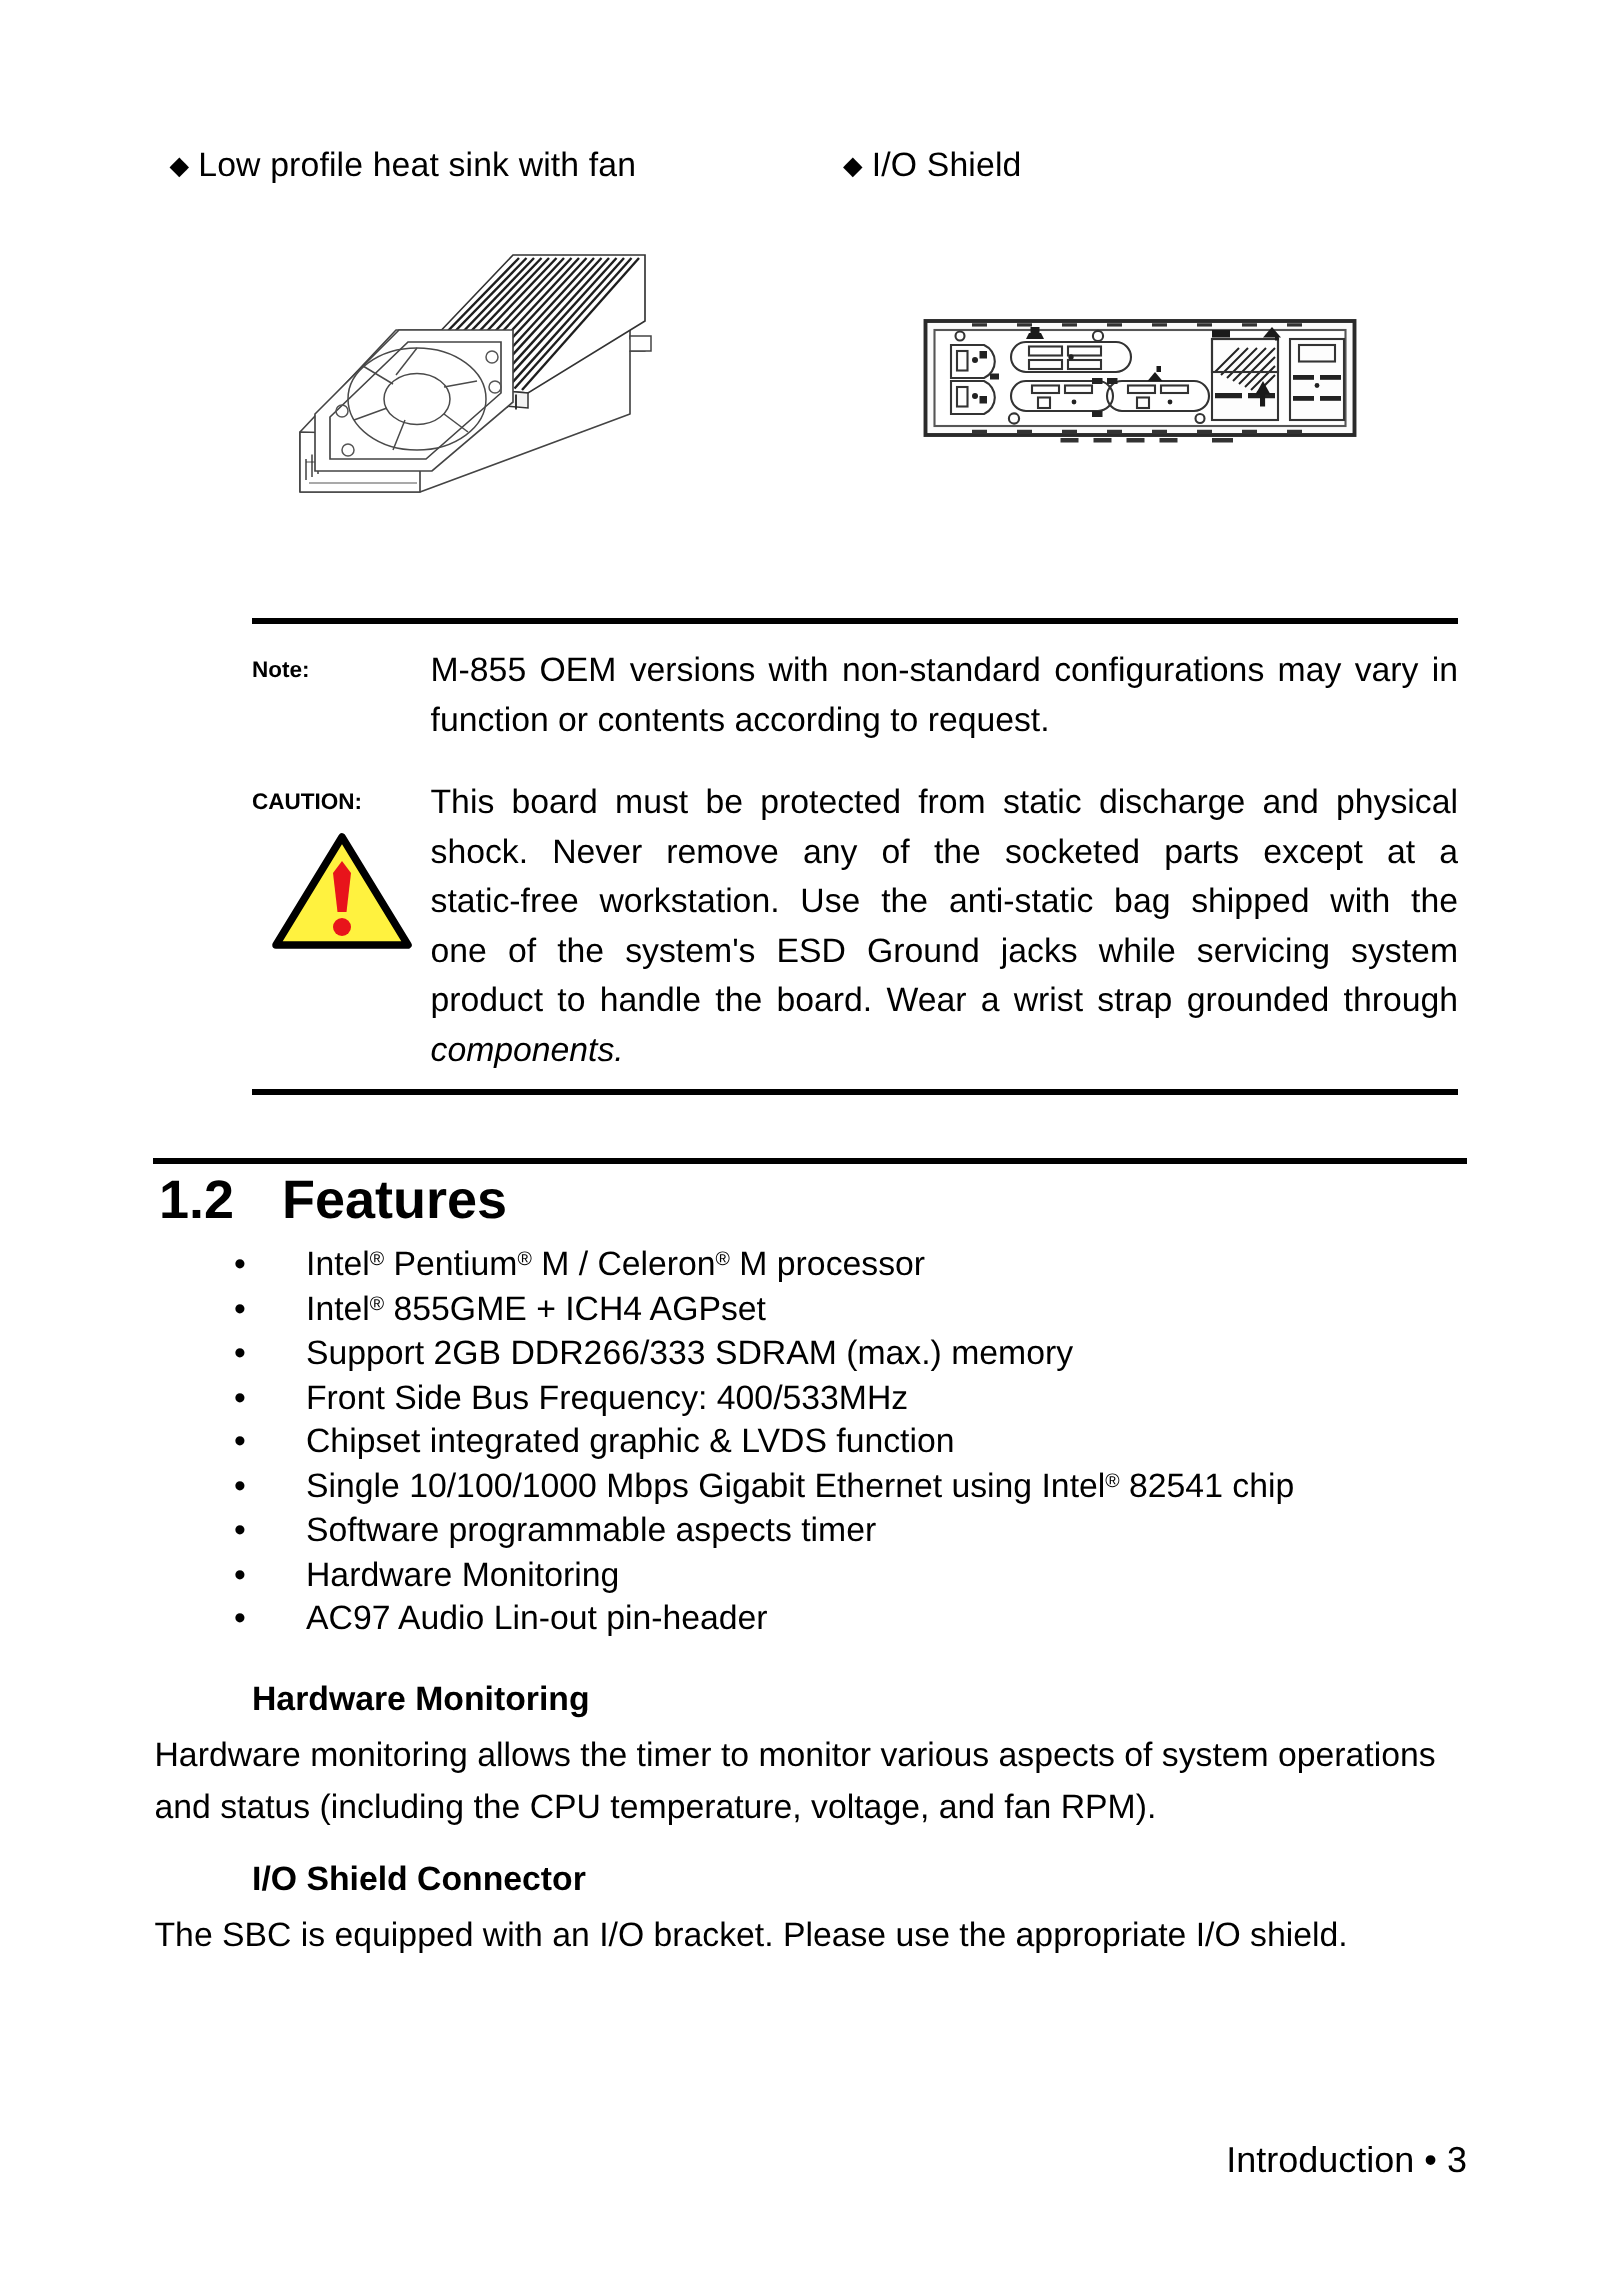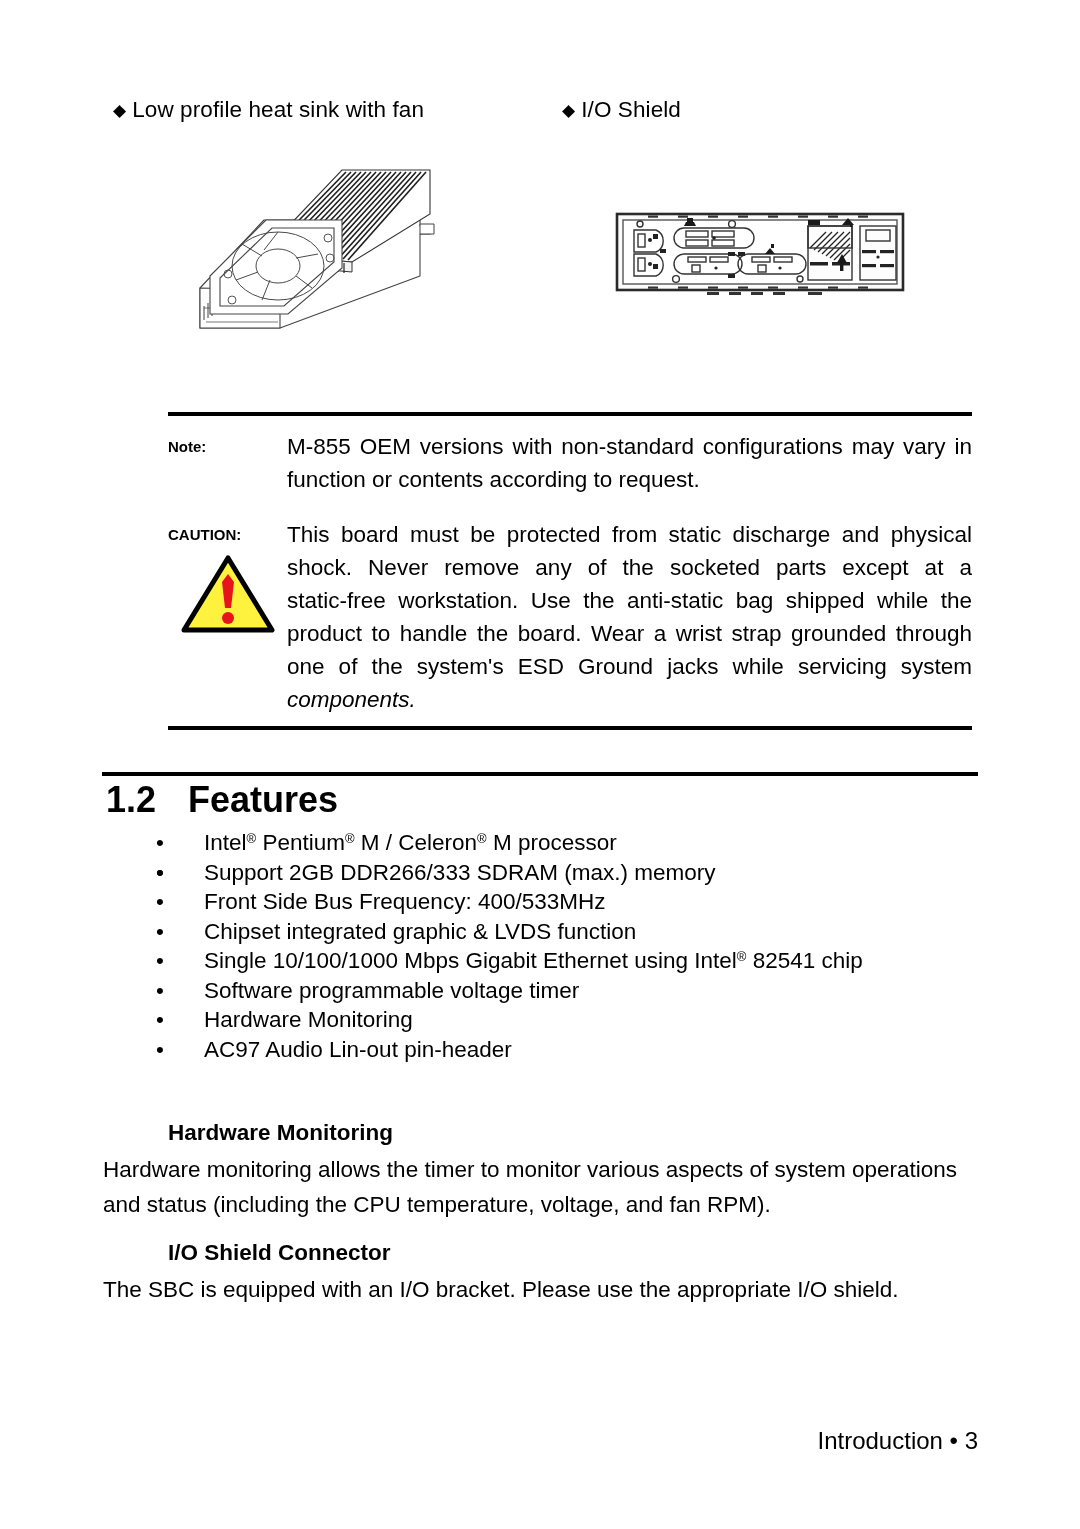--- a/index.html
+++ b/index.html
@@ -451,44 +451,44 @@
 
         <svg class="caution-icon" viewBox="0 0 96 84">
           <polygon points="48,6 92,78 4,78" fill="#FFF23F" stroke="#000000" stroke-width="5" stroke-linejoin="round"></polygon>
           <path d="M48 22 L54 30 L51 56 L45 56 L42 30 Z" fill="#E8141B"></path>
           <circle cx="48" cy="66" r="6" fill="#E8141B"></circle>
         </svg>
 
         <div class="callout-body">
           <span style="display:block;text-align:justify;text-align-last:justify;">This board must be protected from static discharge and physical</span>
           <span style="display:block;text-align:justify;text-align-last:justify;">shock. Never remove any of the socketed parts except at a</span>
-          <span style="display:block;text-align:justify;text-align-last:justify;">static-free workstation. Use the anti-static bag shipped while the</span>
+          <span style="display:block;text-align:justify;text-align-last:justify;">static-free workstation. Use the anti-static bag shipped with the</span>
+          <span style="display:block;text-align:justify;text-align-last:justify;">one of the system's ESD Ground jacks while servicing system</span>
           <span style="display:block;text-align:justify;text-align-last:justify;">product to handle the board. Wear a wrist strap grounded through</span>
-          <span style="display:block;text-align:justify;text-align-last:justify;">one of the system's ESD Ground jacks while servicing system</span>
           <span style="display:block;font-style:italic;">components.</span>
         </div>
       </div>
 
     </div>
     <div class="rule-heavy"></div>
   </div>
 
   <div class="section-rule"></div>
   <div class="section-heading">
     <span class="num">1.2</span><span>Features</span>
   </div>
 
   <ul class="features" id="features-list">
       <li><span class="dot">•</span><span>Intel<sup class="reg">®</sup> Pentium<sup class="reg">®</sup> M / Celeron<sup class="reg">®</sup> M processor</span></li>
-      <li><span class="dot">•</span></li>
+      <li><span class="dot">•</span><span>Intel<sup class="reg">®</sup> 855GME + ICH4 AGPset</span></li>
       <li><span class="dot">•</span><span>Support 2GB DDR266/333 SDRAM (max.) memory</span></li>
       <li><span class="dot">•</span><span>Front Side Bus Frequency: 400/533MHz</span></li>
       <li><span class="dot">•</span><span>Chipset integrated graphic &amp; LVDS function</span></li>
       <li><span class="dot">•</span><span>Single 10/100/1000 Mbps Gigabit Ethernet using Intel<sup class="reg">®</sup> 82541 chip</span></li>
-      <li><span class="dot">•</span><span>Software programmable voltage timer</span></li>
+      <li><span class="dot">•</span><span>Software programmable aspects timer</span></li>
       <li><span class="dot">•</span><span>Hardware Monitoring</span></li>
       <li><span class="dot">•</span><span>AC97 Audio Lin-out pin-header</span></li>
     </ul>
 
   <div class="subheading sub-hwmon-head">Hardware Monitoring</div>
   <div class="subbody sub-hwmon-body">
     <div>Hardware monitoring allows the timer to monitor various aspects of system operations</div>
     <div>and status (including the CPU temperature, voltage, and fan RPM).</div>
   </div>
 

